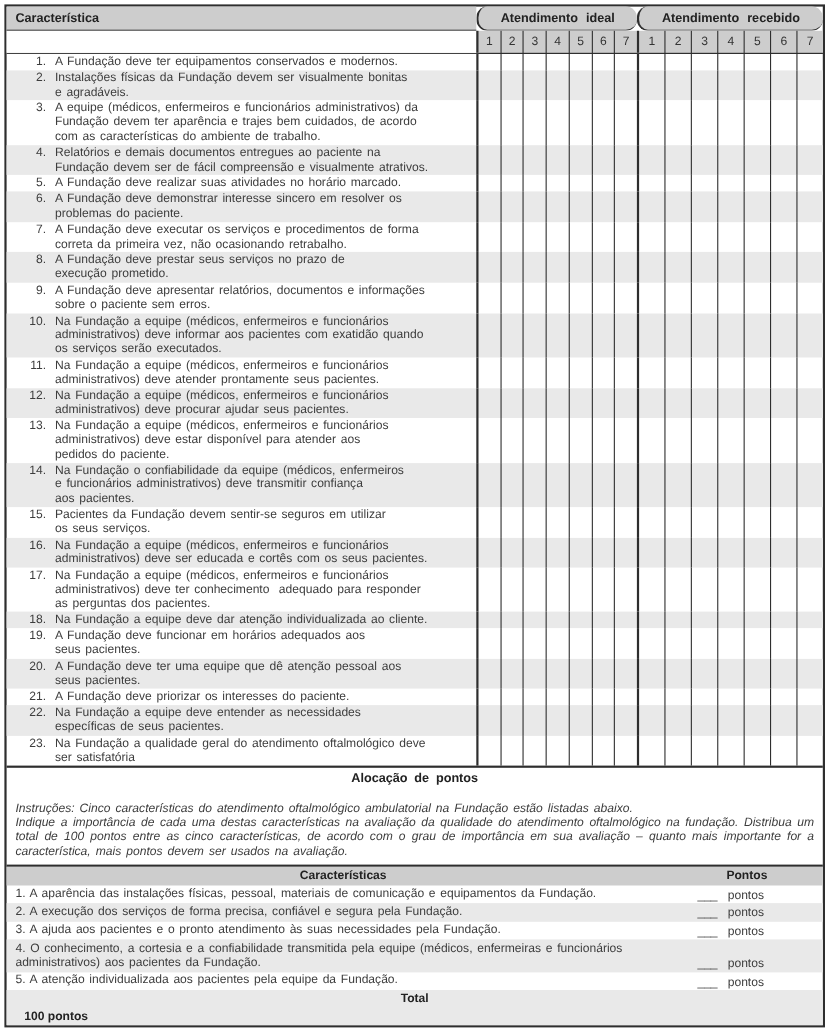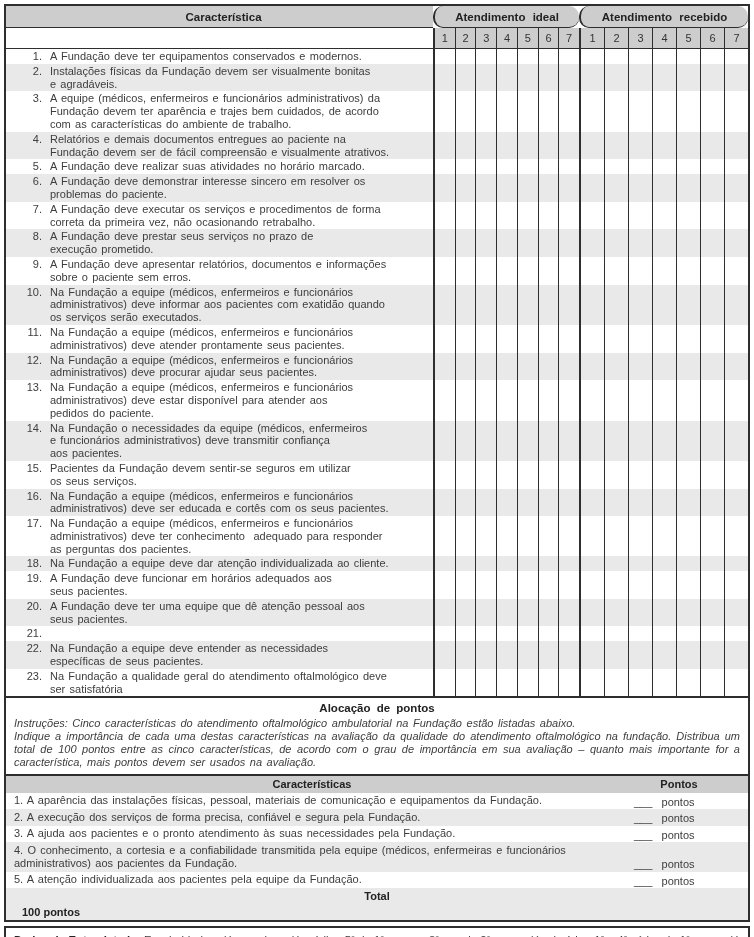--- a/index.html
+++ b/index.html
@@ -21,21 +21,21 @@
   .outer{border:2px solid var(--bd);}
 
   
   .hdr-row{display:flex;}
   .char-col{width:var(--char-w);flex:none;}
   .grp-ideal{width:var(--ideal-w);flex:none;border-left:2px solid var(--bd);}
   .grp-received{flex:1;border-left:2px solid var(--bd);}
   .hdr-cell{
     background:var(--hdr);border-bottom:1px solid var(--bd);
     font-weight:bold;font-size:11.5px;color:#222;
-    padding:5px 0 4px 0;word-spacing:4px;text-align:center;
+    padding:5px 0 4px 0;word-spacing:4px;
   }
   .hdr-cell.left{padding-left:8px;}
   .center{text-align:center;border-radius:10px;}
   .hdr-row2{display:flex;border-bottom:1px solid var(--bd);}
   .empty-cell{background:#fff;}
   .nums{display:flex;background:var(--hdr);}
   .scale-cell{
     flex:1;text-align:center;font-size:11px;color:#333;
     padding:4px 0 4px 0;border-left:1px solid var(--bd);
     border-bottom:1px solid var(--bd);margin-bottom:-1px;
@@ -51,21 +51,21 @@
   }
   .item-num{width:24px;flex:none;text-align:right;}
   .item-text{flex:1;margin-left:8px;white-space:pre;overflow:hidden;word-spacing:1.2px;}
   .ans-grp-ideal{width:var(--ideal-w);flex:none;display:flex;border-left:2px solid var(--bd);}
   .ans-grp-received{flex:1;display:flex;border-left:2px solid var(--bd);}
   .answer-cell{flex:1;border-left:1px solid var(--bd);}
   .answer-cell:first-child{border-left:none;}
 
   
   .alloc{border-top:2px solid var(--bd);padding:2px 8px 5px 8px;line-height:13.2px;}
-  .alloc-title{text-align:center;font-weight:bold;font-size:11.5px;color:#222;margin:2px 0 1px 0;word-spacing:3px;}
+  .alloc-title{text-align:center;font-weight:bold;font-size:11.5px;color:#222;margin:2px 0 13px 0;word-spacing:3px;}
   .alloc-p{margin:0;text-align:justify;word-spacing:1.5px;font-style:italic;}
 
   
   .ctable{border-top:2px solid var(--bd);}
   .ct-row{display:flex;justify-content:flex-end;}
   .ct-row.zebra{background:var(--zebra);gap:12px;}
   .ct-hdr{background:var(--hdr);font-weight:bold;color:#222;}
   .ct-left{flex:1;padding:1.5px 0 1.5px 8px;line-height:13.4px;}
   .ct-text{white-space:pre;overflow:hidden;word-spacing:1.2px;}
   .ct-right{
@@ -439,21 +439,21 @@
             <div class="answer-cell"></div>
             <div class="answer-cell"></div>
             <div class="answer-cell"></div>
             <div class="answer-cell"></div>
             <div class="answer-cell"></div>
           </div>
         </div>
         <div class="item-row zebra">
           <div class="item-cell">
             <div class="item-num">14.</div>
-            <div class="item-text">Na Fundação o necessidades da equipe (médicos, enfermeiros
+            <div class="item-text">Na Fundação o confiabilidade da equipe (médicos, enfermeiros
 e funcionários administrativos) deve transmitir confiança
 aos pacientes.</div>
           </div>
           <div class="ans-grp-ideal">
             <div class="answer-cell"></div>
             <div class="answer-cell"></div>
             <div class="answer-cell"></div>
             <div class="answer-cell"></div>
             <div class="answer-cell"></div>
             <div class="answer-cell"></div>
@@ -615,20 +615,21 @@
             <div class="answer-cell"></div>
             <div class="answer-cell"></div>
             <div class="answer-cell"></div>
             <div class="answer-cell"></div>
             <div class="answer-cell"></div>
           </div>
         </div>
         <div class="item-row">
           <div class="item-cell">
             <div class="item-num">21.</div>
+            <div class="item-text">A Fundação deve priorizar os interesses do paciente.</div>
           </div>
           <div class="ans-grp-ideal">
             <div class="answer-cell"></div>
             <div class="answer-cell"></div>
             <div class="answer-cell"></div>
             <div class="answer-cell"></div>
             <div class="answer-cell"></div>
             <div class="answer-cell"></div>
             <div class="answer-cell"></div>
           </div>

